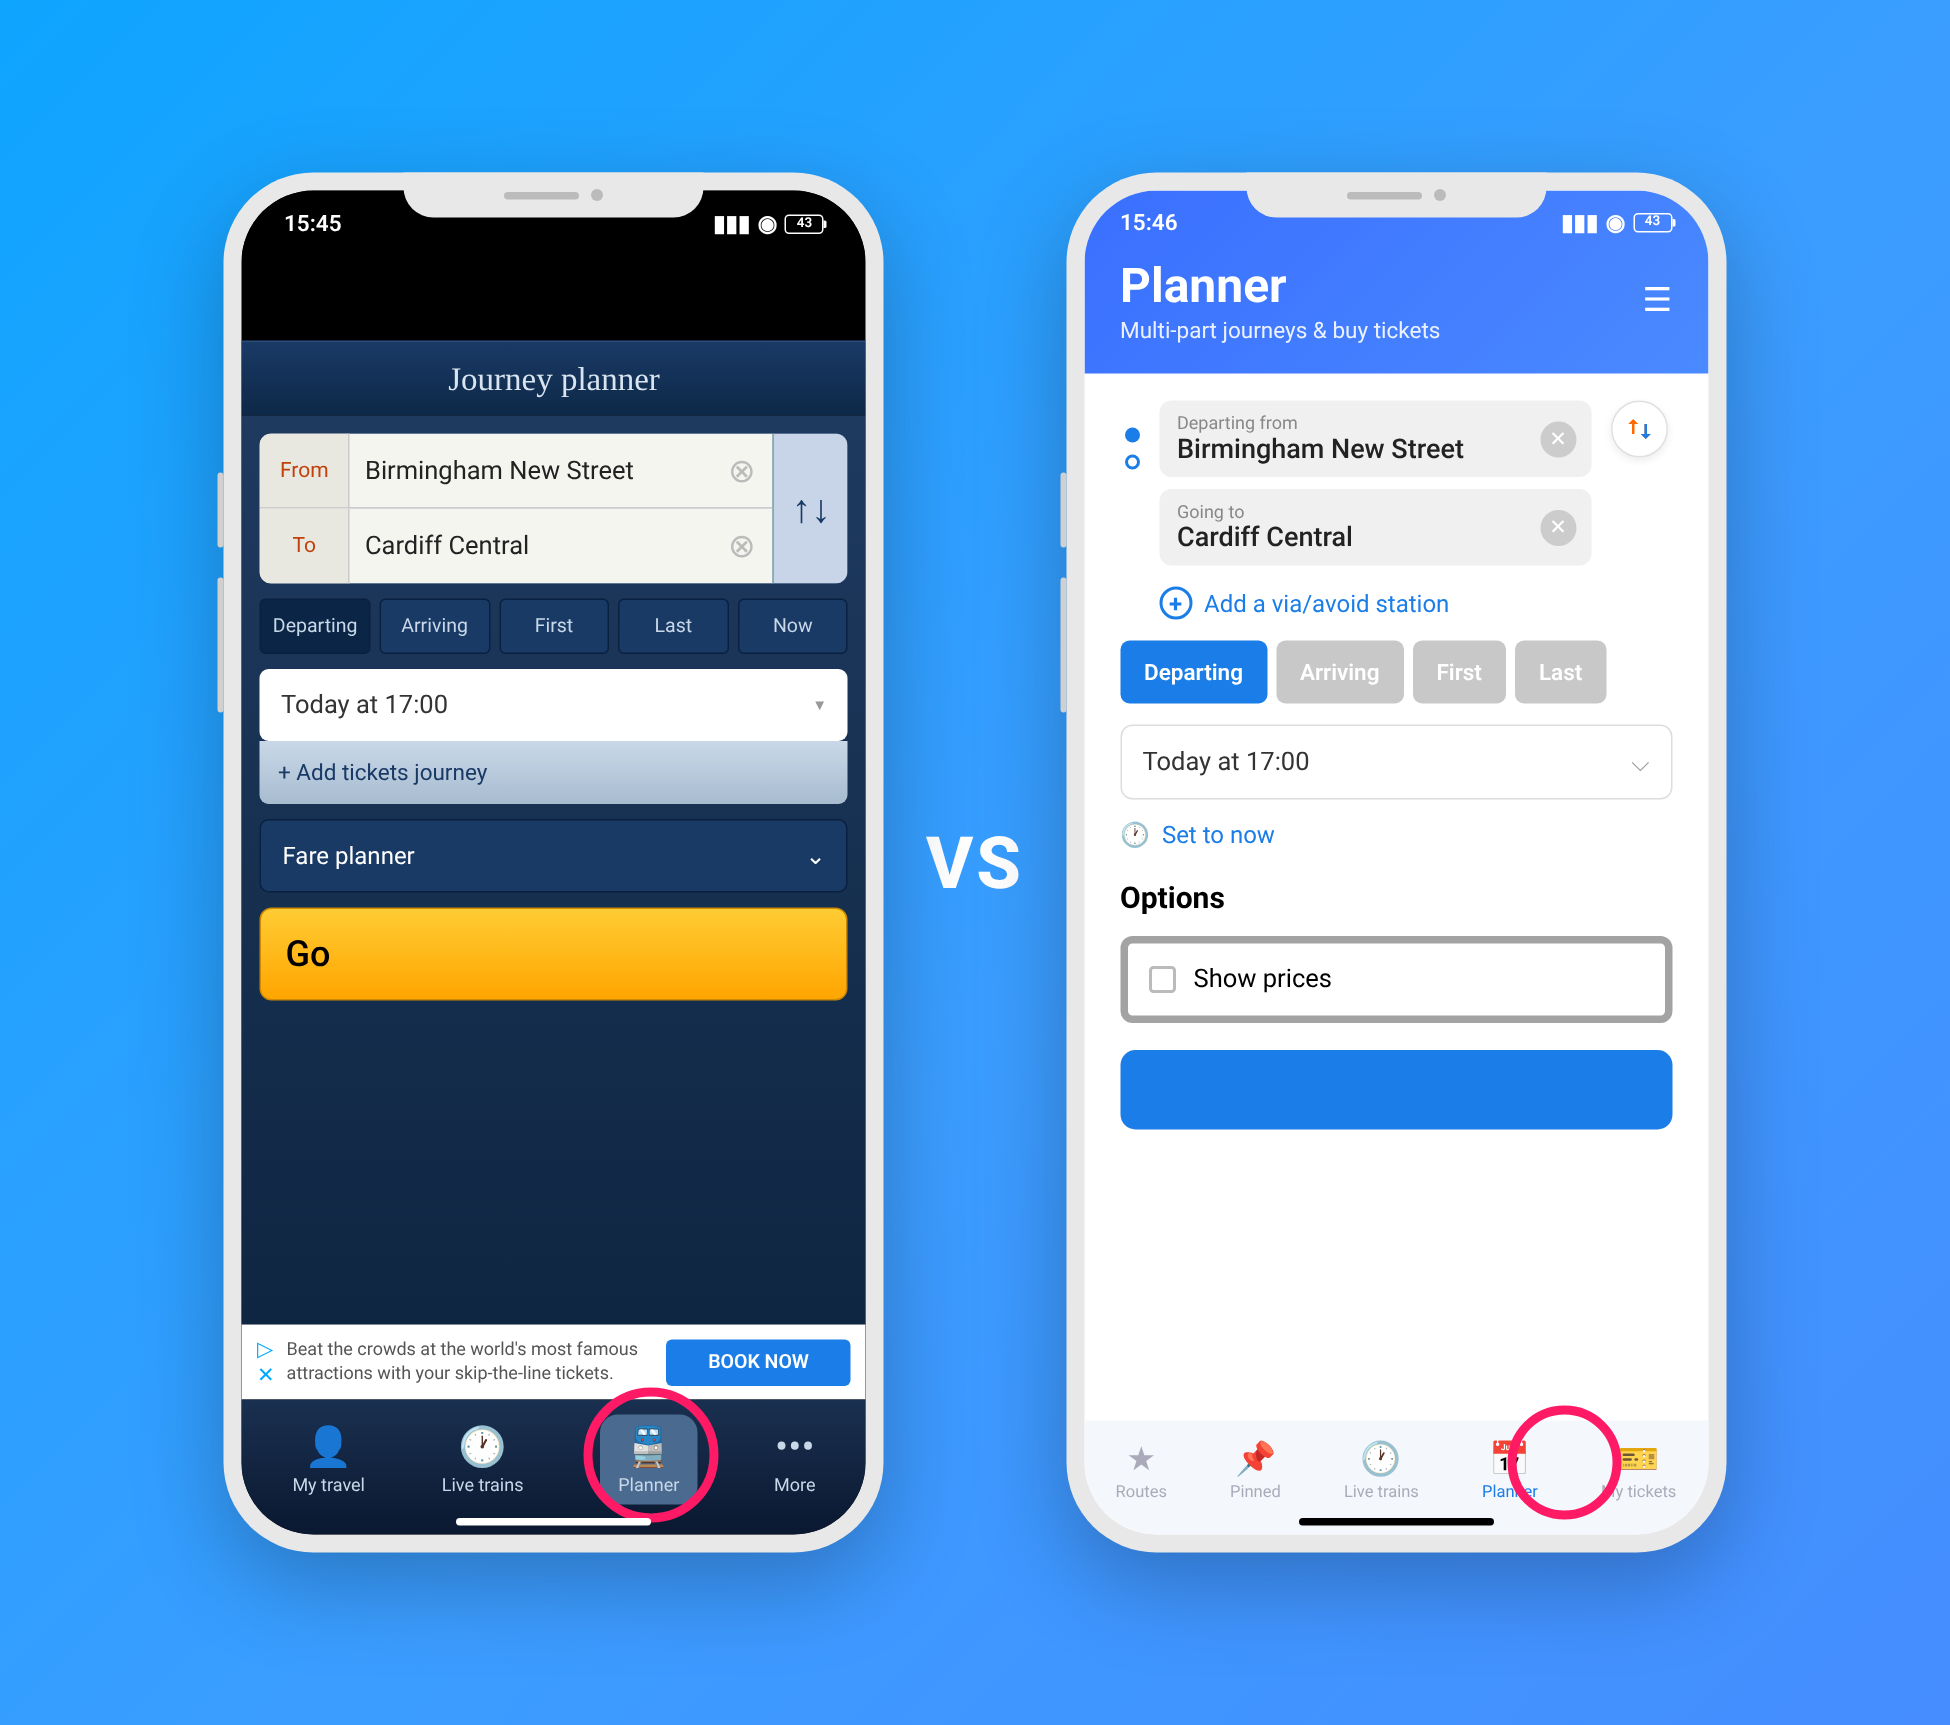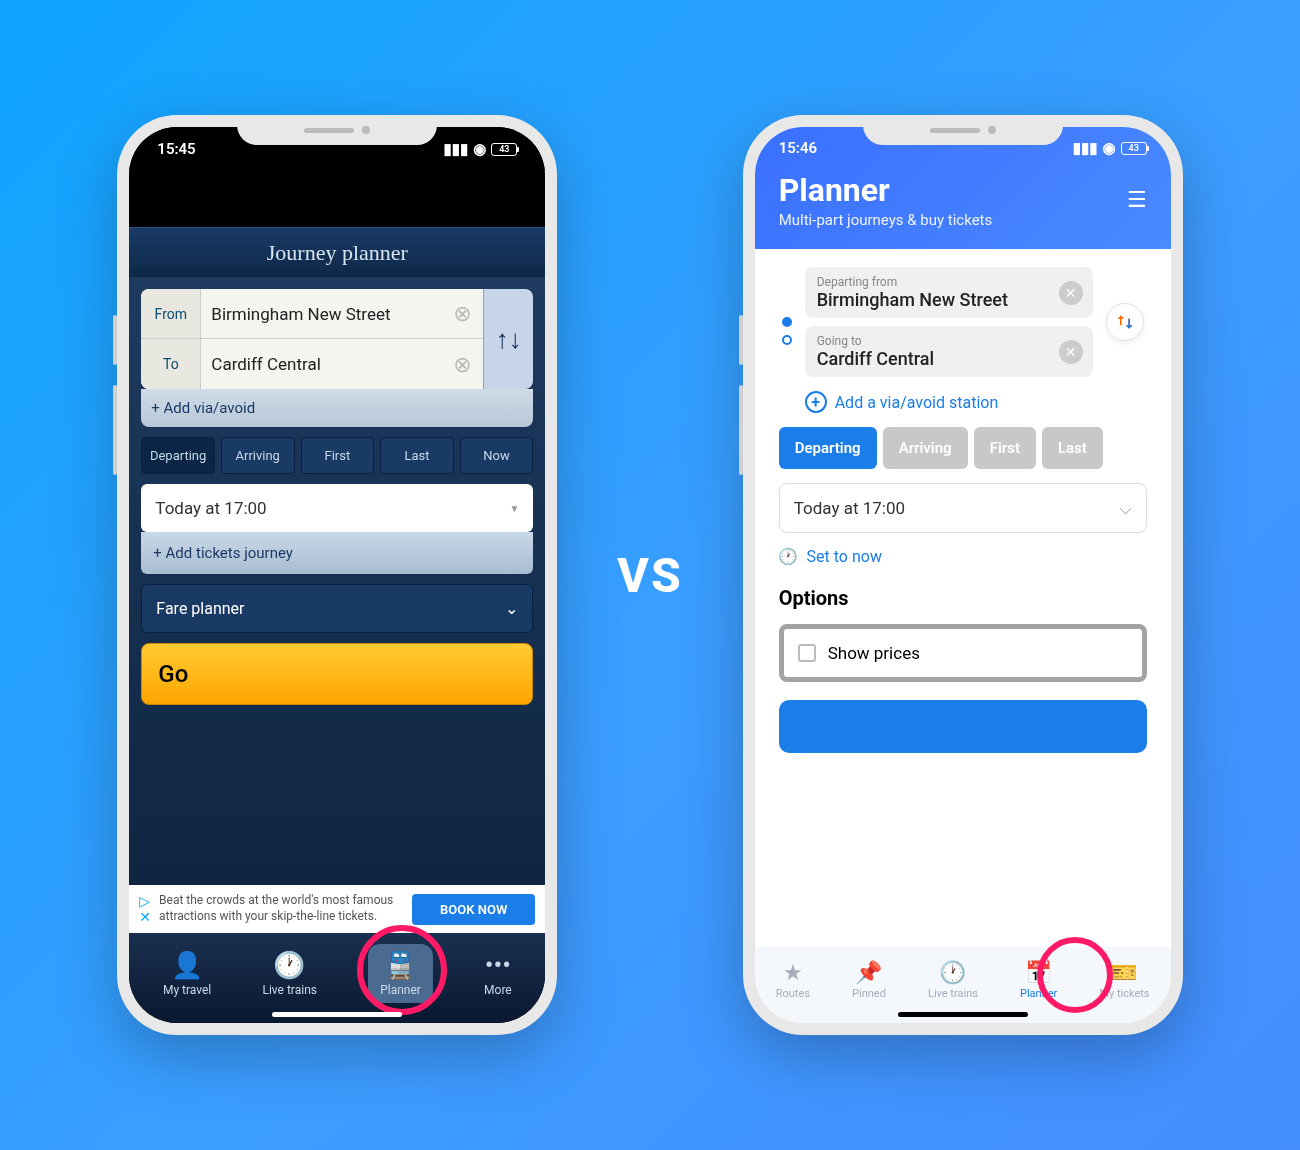--- a/index.html
+++ b/index.html
@@ -1,17 +1,17 @@
 <!DOCTYPE html>
 <html><head>
 <meta charset="utf-8">
 <style>
 *{margin:0;padding:0;box-sizing:border-box;font-family:-apple-system,BlinkMacSystemFont,"Segoe UI",Roboto,sans-serif}
 body{width:1300px;height:1150px;background:linear-gradient(135deg,#0ea5ff 0%,#3b9dff 55%,#458dff 100%);display:flex;align-items:center;justify-content:center}
-.canvas{width:1180px;height:1060px;border-radius:40px;display:flex;align-items:center;justify-content:center;gap:60px}
+.canvas{width:1180px;height:1060px;border-radius:40px;display:flex;align-items:center;justify-content:center;gap:28px}
 .vs{color:#fff;font-size:48px;font-weight:800;letter-spacing:2px}
 .phone{width:440px;height:920px;background:#e8e8e8;border-radius:60px;padding:12px;position:relative;box-shadow:0 20px 60px rgba(0,0,0,.25)}
 .phone::before,.phone::after{content:"";position:absolute;left:-4px;width:4px;background:#d0d0d0;border-radius:2px}
 .phone::before{top:200px;height:50px}
 .phone::after{top:270px;height:90px}
 .screen{width:100%;height:100%;border-radius:48px;overflow:hidden;position:relative}
 .notch{position:absolute;top:0;left:50%;transform:translateX(-50%);width:200px;height:30px;background:#e8e8e8;border-radius:0 0 20px 20px;z-index:100;display:flex;align-items:center;justify-content:center;gap:8px}
 .notch::before{content:"";width:50px;height:5px;background:#bbb;border-radius:3px}
 .notch::after{content:"";width:8px;height:8px;background:#bbb;border-radius:50%}
 .statusbar{height:44px;display:flex;justify-content:space-between;align-items:center;padding:0 28px;font-size:15px;font-weight:600}
@@ -22,21 +22,21 @@
 .battery::after{content:"";position:absolute;right:-3px;top:3px;width:2px;height:5px;background:currentColor;border-radius:0 1px 1px 0}
 
 
 .left-screen{background:#000;display:flex;flex-direction:column}
 .left-header{background:linear-gradient(#1a3a66,#0d2847);height:50px;display:flex;align-items:center;justify-content:center;color:#d8e4f0;font-size:22px;font-family:Georgia,serif;border-top:1px solid #2a5080;margin-top:56px}
 .left-body{flex:1;background:linear-gradient(#1e3a5f,#0f2642);padding:12px;display:flex;flex-direction:column;gap:10px}
 .from-to-wrap{background:#406088;border-radius:8px;overflow:hidden;display:flex}
 .from-to-left{flex:1}
 .ft-row{display:flex;align-items:center;background:#f5f5f0;height:50px;border-bottom:1px solid #ccc}
 .ft-row:last-child{border-bottom:none}
-.ft-label{width:60px;background:#e8e8e0;height:100%;display:flex;align-items:center;justify-content:center;font-size:14px;color:#0c4a6e;border-right:1px solid #ccc}
+.ft-label{width:60px;background:#e8e8e0;height:100%;display:flex;align-items:center;justify-content:center;font-size:14px;color:#c2410c;border-right:1px solid #ccc}
 .ft-value{flex:1;padding:0 10px;font-size:17px;color:#222}
 .ft-clear{width:30px;color:#bbb;font-size:22px}
 .swap-btn{width:50px;background:#c8d4e8;display:flex;align-items:center;justify-content:center;color:#1a3a66;font-size:26px;border-left:1px solid #8aa}
 .add-via{background:linear-gradient(#d0dce8,#b8c8d8);padding:10px;font-size:15px;color:#1a3a66;border-radius:0 0 8px 8px;margin-top:-10px}
 .seg-row{display:flex;gap:6px}
 .seg-btn{flex:1;background:#1a3a66;color:#c8d8e8;padding:10px 4px;font-size:13px;text-align:center;border-radius:4px;border:1px solid #0a2040}
 .seg-btn.sel{background:#0a2545}
 .time-sel{background:#fff;padding:14px;border-radius:6px;font-size:17px;color:#333;display:flex;justify-content:space-between;align-items:center}
 .time-sel::after{content:"▼";color:#999;font-size:10px}
 .add-return{background:linear-gradient(#c8d8e8,#a8bcd0);padding:12px;font-size:15px;color:#1a3a66;border-radius:0 0 6px 6px;margin-top:-10px}
@@ -55,21 +55,21 @@
 .home-ind{position:absolute;bottom:6px;left:50%;transform:translateX(-50%);width:130px;height:5px;background:#fff;border-radius:3px;z-index:50}
 .home-ind-d{background:#000}
 
 
 .right-screen{background:#fff;display:flex;flex-direction:column}
 .right-header{background:linear-gradient(135deg,#3a6fff,#4a8aff);padding:44px 24px 20px;color:#fff;position:relative}
 .rh-title{font-size:32px;font-weight:700}
 .rh-sub{font-size:15px;opacity:.9;margin-top:2px}
 .rh-menu{position:absolute;right:24px;top:60px;font-size:22px}
 .right-body{flex:1;padding:18px 24px;display:flex;flex-direction:column;gap:14px;overflow:hidden}
-.route-block{display:flex;gap:10px;align-items:center}
+.route-block{display:flex;gap:10px;align-items:flex-start}
 .route-dots{width:16px;display:flex;flex-direction:column;align-items:center;padding-top:18px}
 .dot-filled{width:10px;height:10px;background:#1a7de8;border-radius:50%}
 .dot-line{flex:1;width:2px;border-left:2px dotted #1a7de8;margin:4px 0}
 .dot-open{width:10px;height:10px;border:2px solid #1a7de8;border-radius:50%}
 .route-fields{flex:1;display:flex;flex-direction:column;gap:8px}
 .r-field{background:#f0f0f0;border-radius:8px;padding:8px 12px;position:relative}
 .r-label{font-size:12px;color:#888}
 .r-value{font-size:18px;font-weight:500;color:#222}
 .r-clear{position:absolute;right:10px;top:50%;transform:translateY(-50%);width:24px;height:24px;background:#ccc;border-radius:50%;color:#fff;display:flex;align-items:center;justify-content:center;font-size:14px}
 .r-swap{width:44px;display:flex;align-items:center;justify-content:center}
@@ -118,21 +118,20 @@
           <div class="ft-clear">⊗</div>
         </div>
         <div class="ft-row">
           <div class="ft-label">To</div>
           <div class="ft-value">Cardiff Central</div>
           <div class="ft-clear">⊗</div>
         </div>
       </div>
       <div class="swap-btn">↑↓</div>
     </div>
-    <div class="add-via">+  Add via/avoid</div>
     <div class="seg-row">
       <div class="seg-btn sel">Departing</div>
       <div class="seg-btn">Arriving</div>
       <div class="seg-btn">First</div>
       <div class="seg-btn">Last</div>
       <div class="seg-btn">Now</div>
     </div>
     <div class="time-sel">Today at 17:00</div>
     <div class="add-return">+  Add tickets journey</div>
     <div class="fare-opt">

